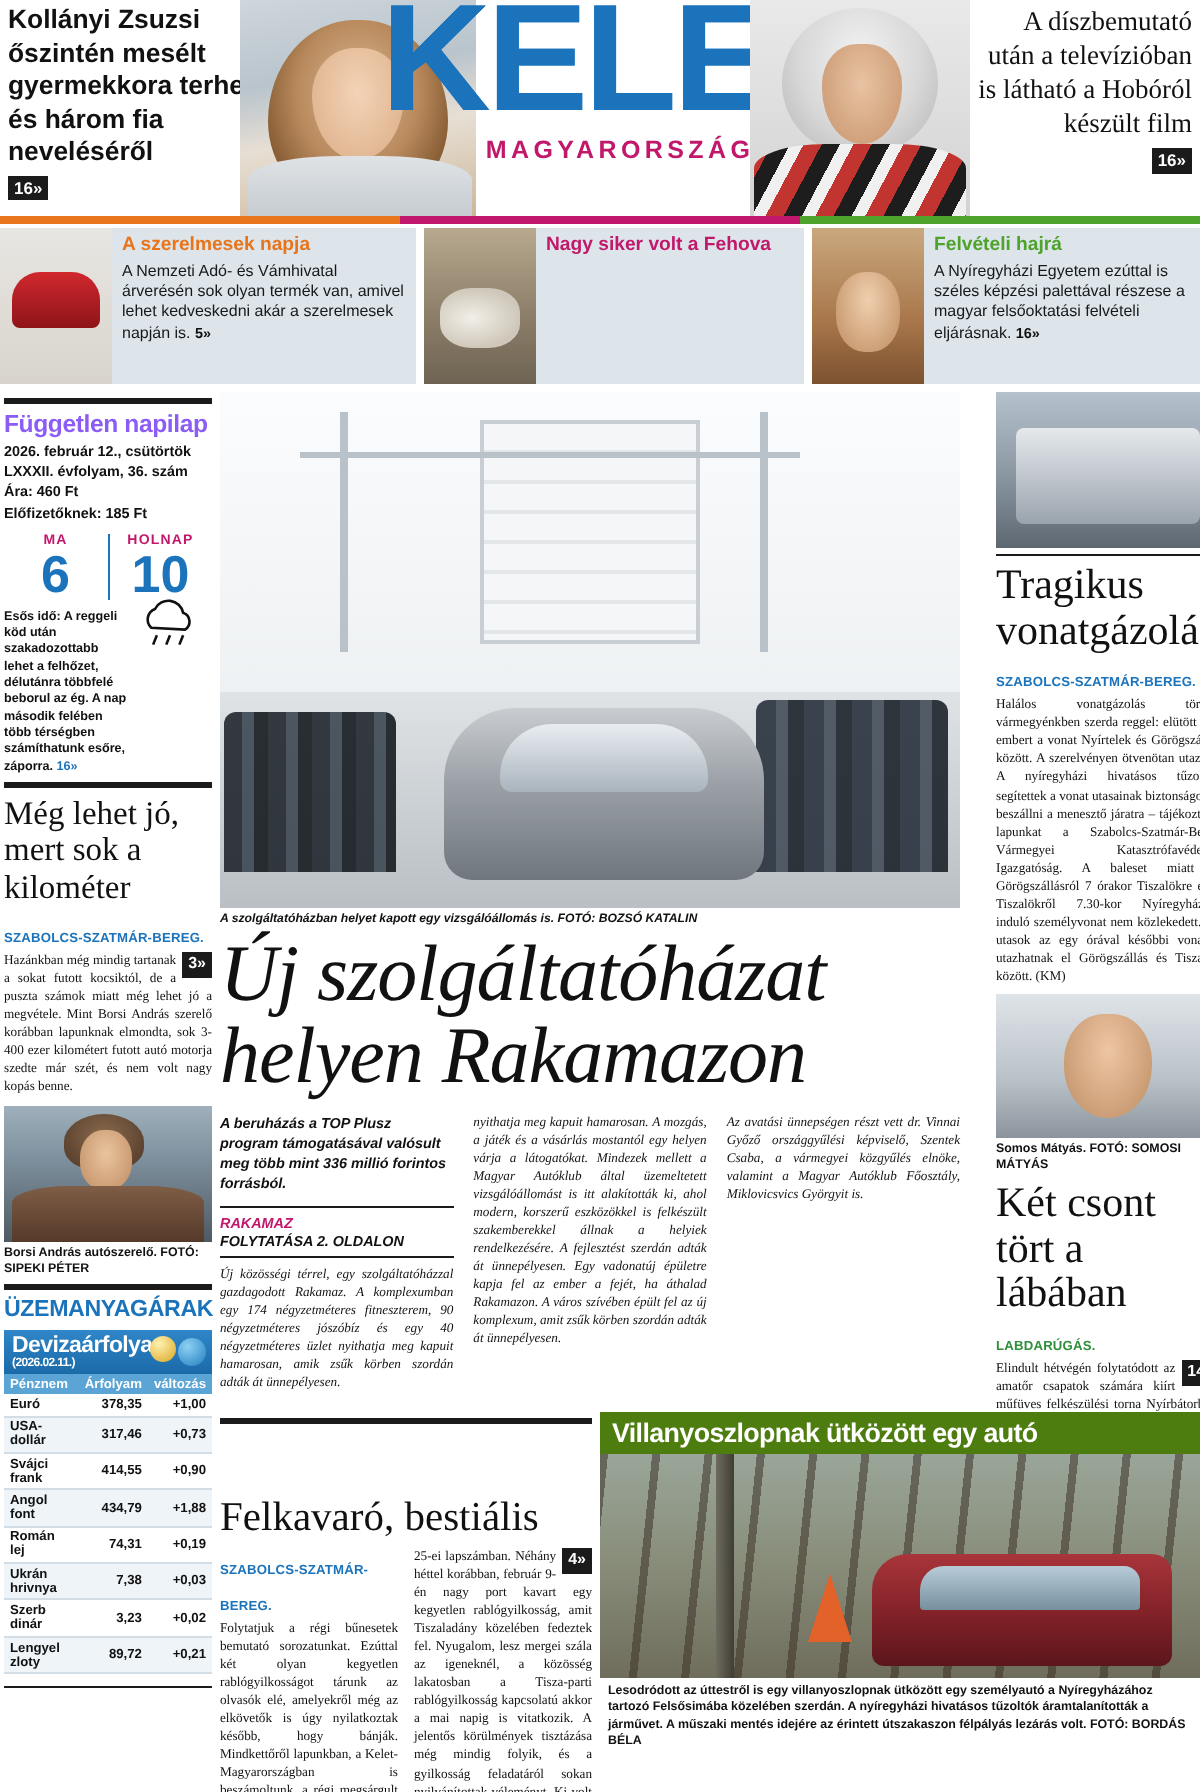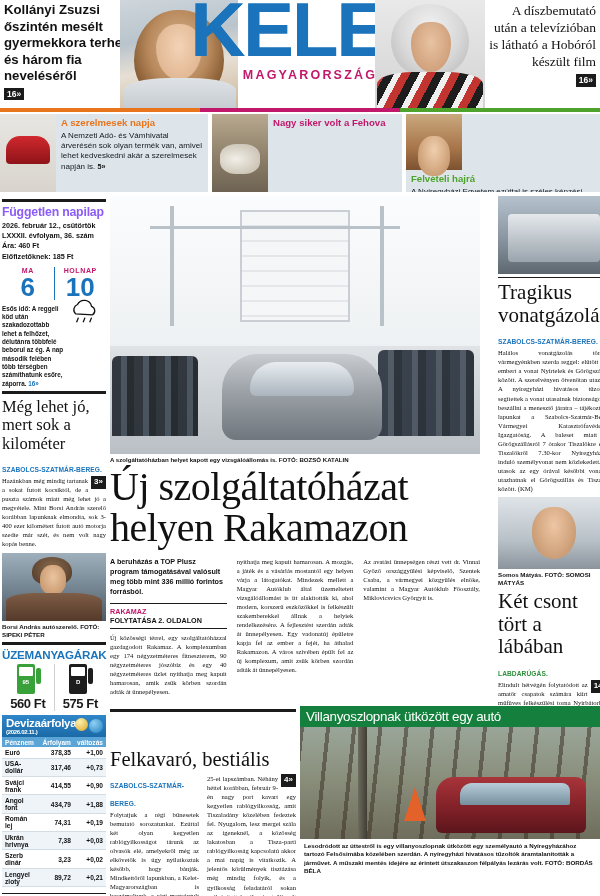--- a/index.html
+++ b/index.html
@@ -75,38 +75,38 @@
   .promo-rule { position:absolute; left:0; top:0; width:600px; height:4px; display:flex; }
   .promo-rule span { flex:1; height:4px; }
   .promo { position:absolute; top:6px; height:78px; background:#dde5ea; overflow:hidden; display:flex; }
   .promo .pimg { width: 56px; height: 78px; flex: 0 0 56px; }
   .promo .ptxt { padding: 4px 4px 0 5px; flex: 1; }
   .promo h4 { font-size: 9.6px; font-weight: bold; line-height: 1.1; margin-bottom: 2px; }
   .promo p { font-size: 8px; line-height: 1.3; color: #16191c; }
   .promo .pg { font-weight: bold; font-size: 7.2px; color:#111; }
   .p1 { left: 0px;   width: 208px; }
   .p2 { left: 212px; width: 190px; }
-  .p3 { left: 406px; width: 194px; flex-direction: column; }
+  .p3 { left: 406px; width: 194px; }
   .p1 h4 { color: #e8741c; }
   .p2 h4 { color: #c2186b; }
   .p3 h4 { color: #4ea32c; }
   .img-sofa { background: linear-gradient(180deg,#e8e6e2 0%,#d8d4cd 100%); position:relative; }
   .img-sofa:after { content:""; position:absolute; left:6px; top:22px; width:44px; height:28px;
      background: linear-gradient(180deg,#d0282e,#8e1418); border-radius: 14px 14px 4px 4px; }
   .img-dogs { background: linear-gradient(180deg,#b8a98f 0%,#8d7f69 55%,#6e6353 100%); position:relative;}
   .img-dogs:after { content:""; position:absolute; left:8px; top:30px; width:40px; height:30px;
      background: radial-gradient(ellipse at 40% 50%, #f2efe8 0%, #cfc8ba 70%); border-radius:40%;}
   .img-students { background: linear-gradient(180deg,#caa87e 0%,#a8764a 60%,#7c5230 100%); position:relative;}
   .img-students:after { content:""; position:absolute; left:12px; top:22px; width:32px; height:40px;
      background: radial-gradient(ellipse at 50% 35%, #f0cfae 0%, #c89a70 80%); border-radius:45%;}
 
   
   .grid { position: relative; width: 600px; }
   .col-left  { position: absolute; left: 2px;   top: 0; width: 104px; }
-  .col-mid   { position: absolute; left: 110px; top: 0; width: 370px; }
+  .col-mid   { position: absolute; left: 110px; top: 0; width: 370px; font-style: italic; }
   .col-right { position: absolute; left: 486px; top: 0; width: 112px; margin-left: 12px; }
 
   .hr-thick { height: 3px; background: #1b1b1b; margin: 3px 0; }
   .hr-thin  { height: 1px; background: #1b1b1b; margin: 3px 0; }
 
   
   .nameplate { font-weight: bold; font-size: 12.3px; color: #8b5cf6; letter-spacing:-0.2px; }
   .issueinfo { font-size: 7.2px; font-weight: bold; line-height: 1.42; margin-top: 2px; color:#111;}
   .weatherbox { margin-top: 5px; position: relative; }
   .wrow { display: flex; }
@@ -209,21 +209,21 @@
   .photo-somos:after { content:""; position:absolute; left:34px; top:10px; width:44px; height:52px;
      background: radial-gradient(ellipse at 50% 35%, #eec6a4, #bd8d63); border-radius:45% 45% 50% 50%;}
 
   
   .bottom { position: relative; width: 600px; }
   .crimehead { font-family:"Liberation Serif", serif; font-size: 20.5px; line-height:1.08;margin-top:36px; }
   .bcols { display:flex; gap:8px; margin-top:4px; }
   .bcols .c { flex:1; }
 
   .accident { position:absolute; left:300px; top:0; width: 300px; }
-  .accbar { background:#15803d; color:#fff; font-weight:normal; font-size:13.4px; padding:3px 6px;
+  .accbar { background:#4d7c0f; color:#fff; font-weight:bold; font-size:13.4px; padding:3px 6px;
      letter-spacing:-0.3px; }
   .accphoto { width:300px; height:112px; position:relative; overflow:hidden;
      background: linear-gradient(180deg,#9aa69a 0%,#8a8f7c 45%,#6f6d5c 100%); }
   .accphoto .trees { position:absolute; left:0; top:0; width:300px; height:112px;
      background: repeating-linear-gradient(96deg, rgba(60,50,40,.55) 0 4px, rgba(0,0,0,0) 4px 26px);}
   .accphoto .redcar { position:absolute; right:14px; bottom:6px; width:150px; height:56px;
      background: linear-gradient(180deg,#a8353a 0%,#7d1f26 60%,#5b161c 100%); border-radius:18px 10px 6px 6px;}
   .accphoto .glass { position:absolute; right:30px; bottom:34px; width:110px; height:22px;
      background: linear-gradient(180deg,#b8ccd8,#76909f); border-radius:12px 8px 2px 2px;}
   .accphoto .cone { position:absolute; left:104px; bottom:18px; width:0; height:0;
@@ -344,40 +344,20 @@
 
       <div class="photo-borsi">
         <div class="h3"></div>
         <div class="f3"></div>
         <div class="v3"></div>
       </div>
       <div class="caption">Borsi András autószerelő. FOTÓ: SIPEKI PÉTER</div>
 
       <div class="hr-thick"></div>
       <div class="fuelhead">ÜZEMANYAGÁRAK</div>
-      <div class="fuelrow">
-        <div class="fuelcell">
-          <div class="pump">
-            <div class="pumpbody g"></div>
-              <div class="pumpwin"></div>
-            <div class="pumplbl">95</div>
-            <div class="pumphose g"></div>
-          </div>
-          <div class="fuelprice">560 Ft</div>
-        </div>
-        <div class="fuelcell sep">
-          <div class="pump">
-            <div class="pumpbody k"></div>
-              <div class="pumpwin"></div>
-            <div class="pumplbl">D</div>
-            <div class="pumphose k"></div>
-          </div>
-          <div class="fuelprice">575 Ft</div>
-        </div>
-      </div>
 
       <div class="fxhead" style="margin-top:4px">
         <span>Devizaárfolyam</span>
         <span class="sub">(2026.02.11.)</span>
         <span class="coin"></span>
         <span class="globe"></span>
       </div>
       <table class="fx">
         <thead>
             <tr>

